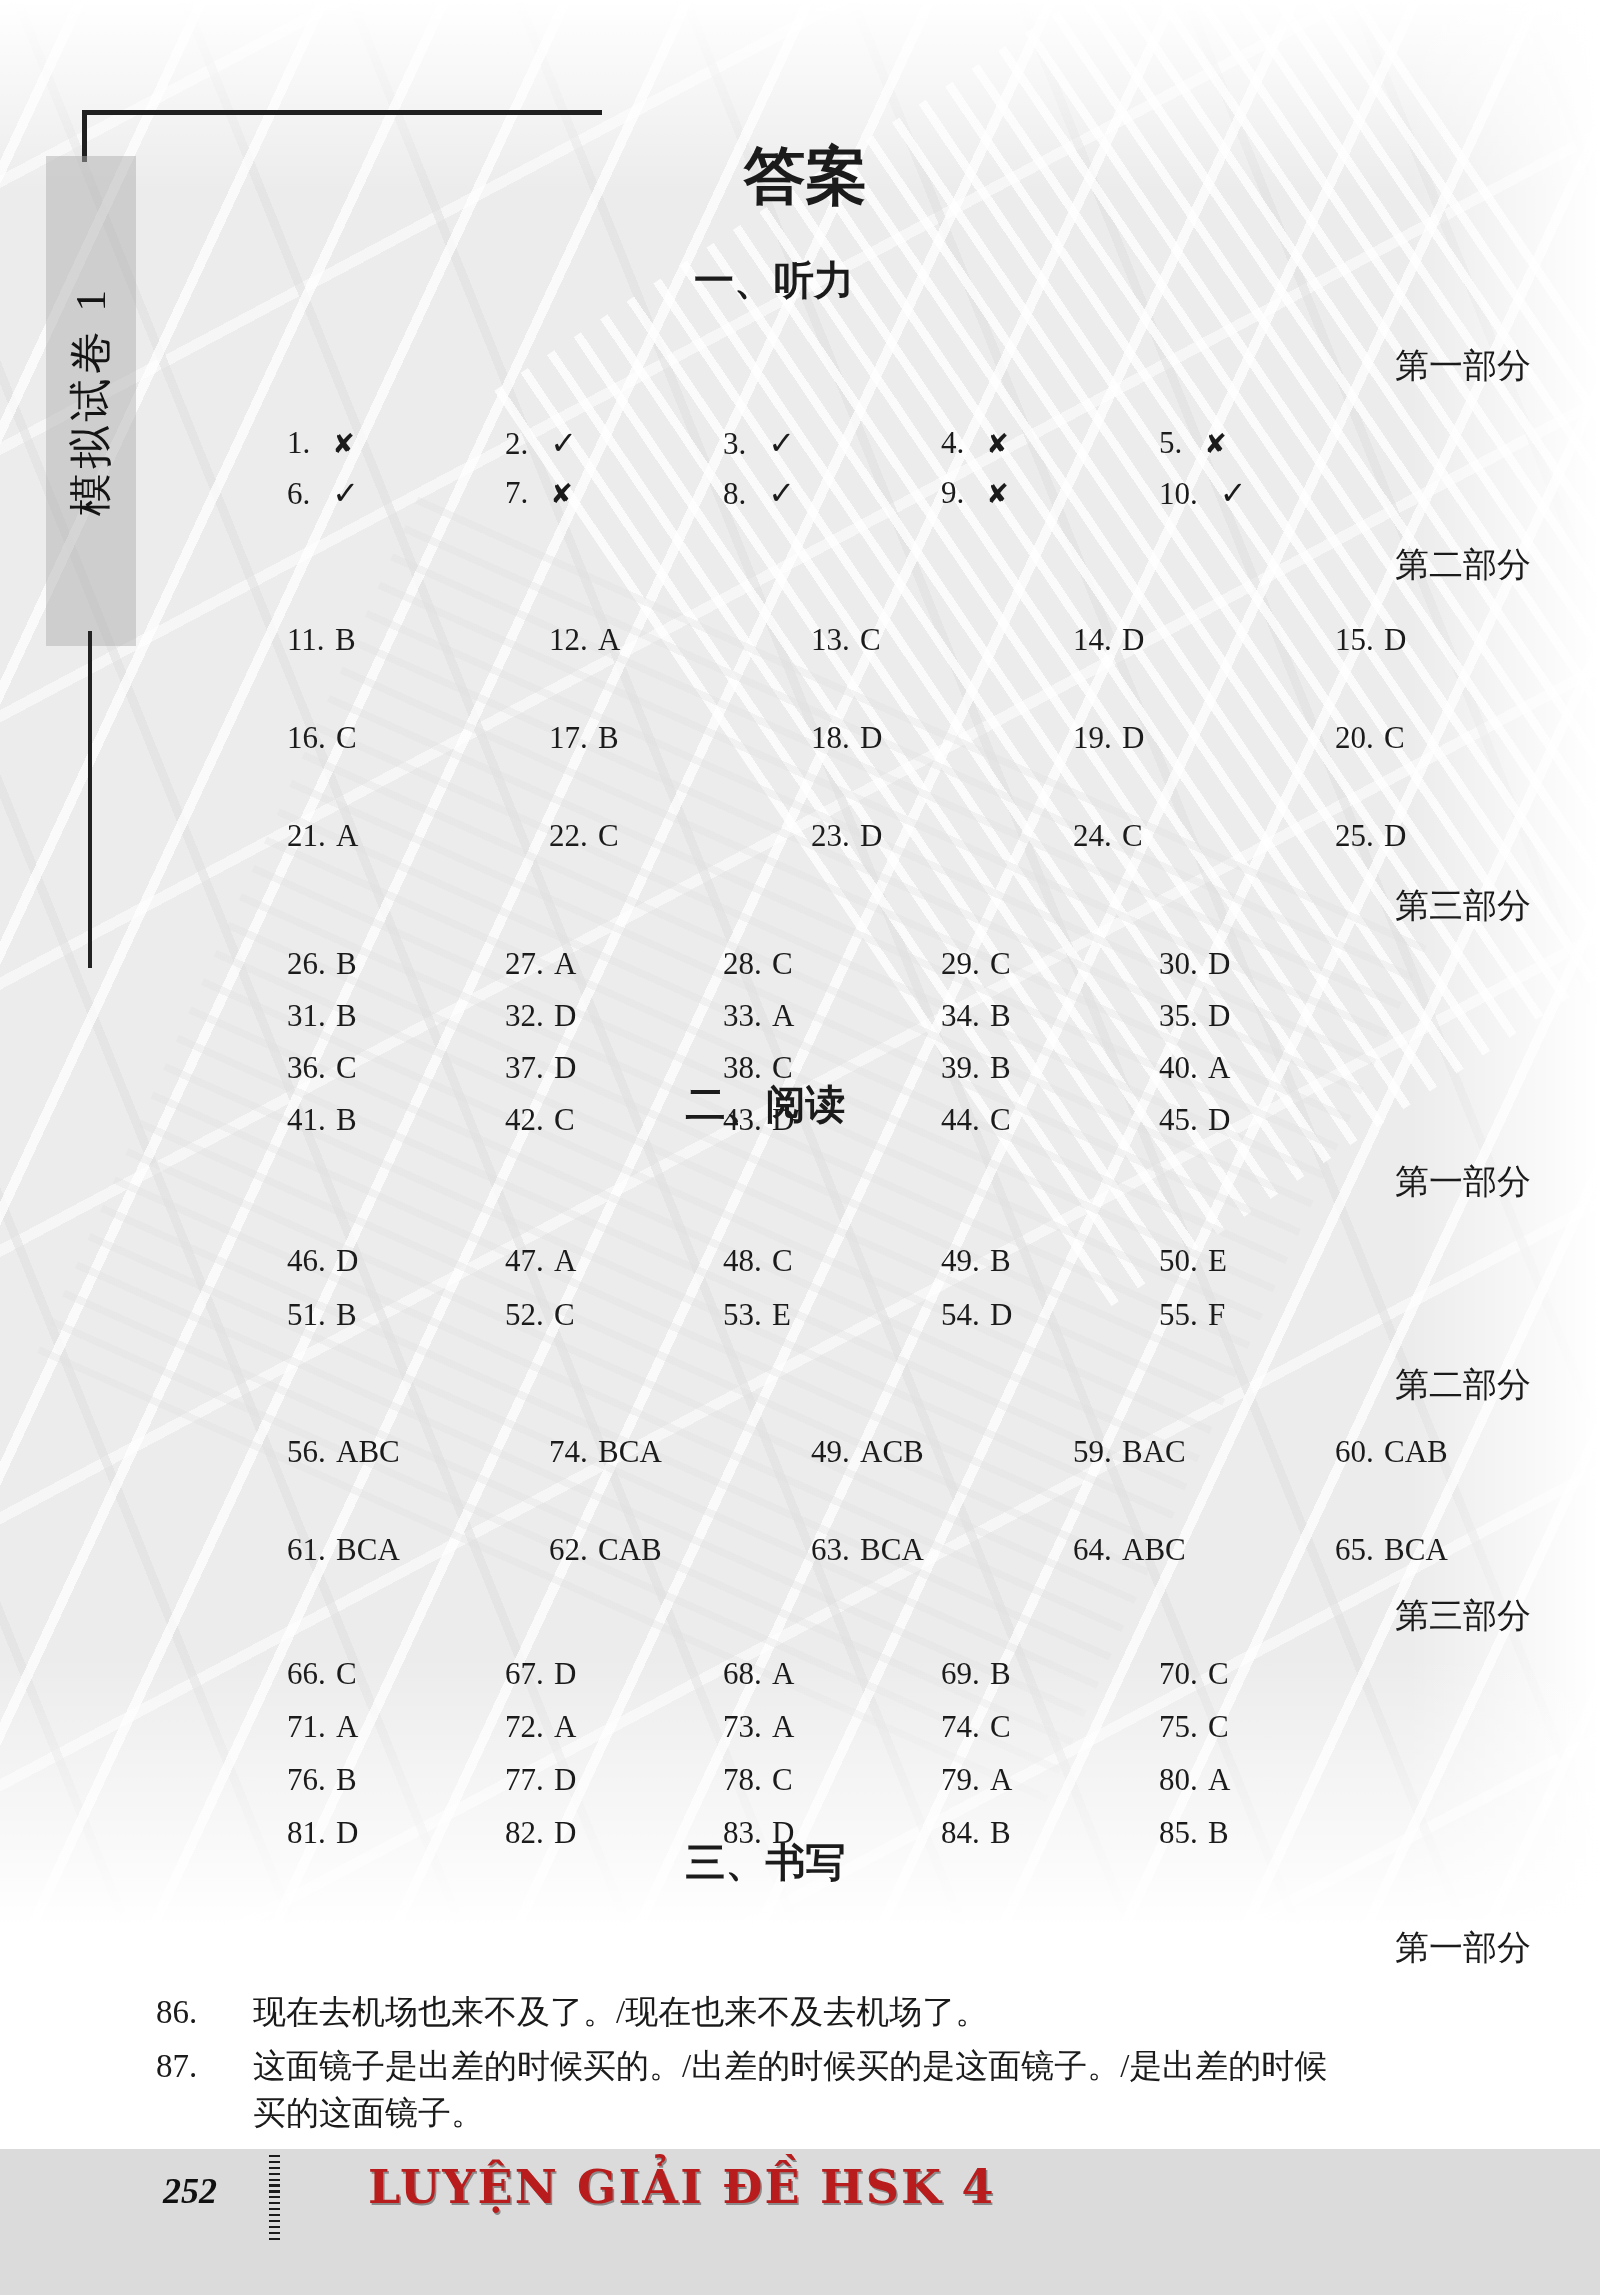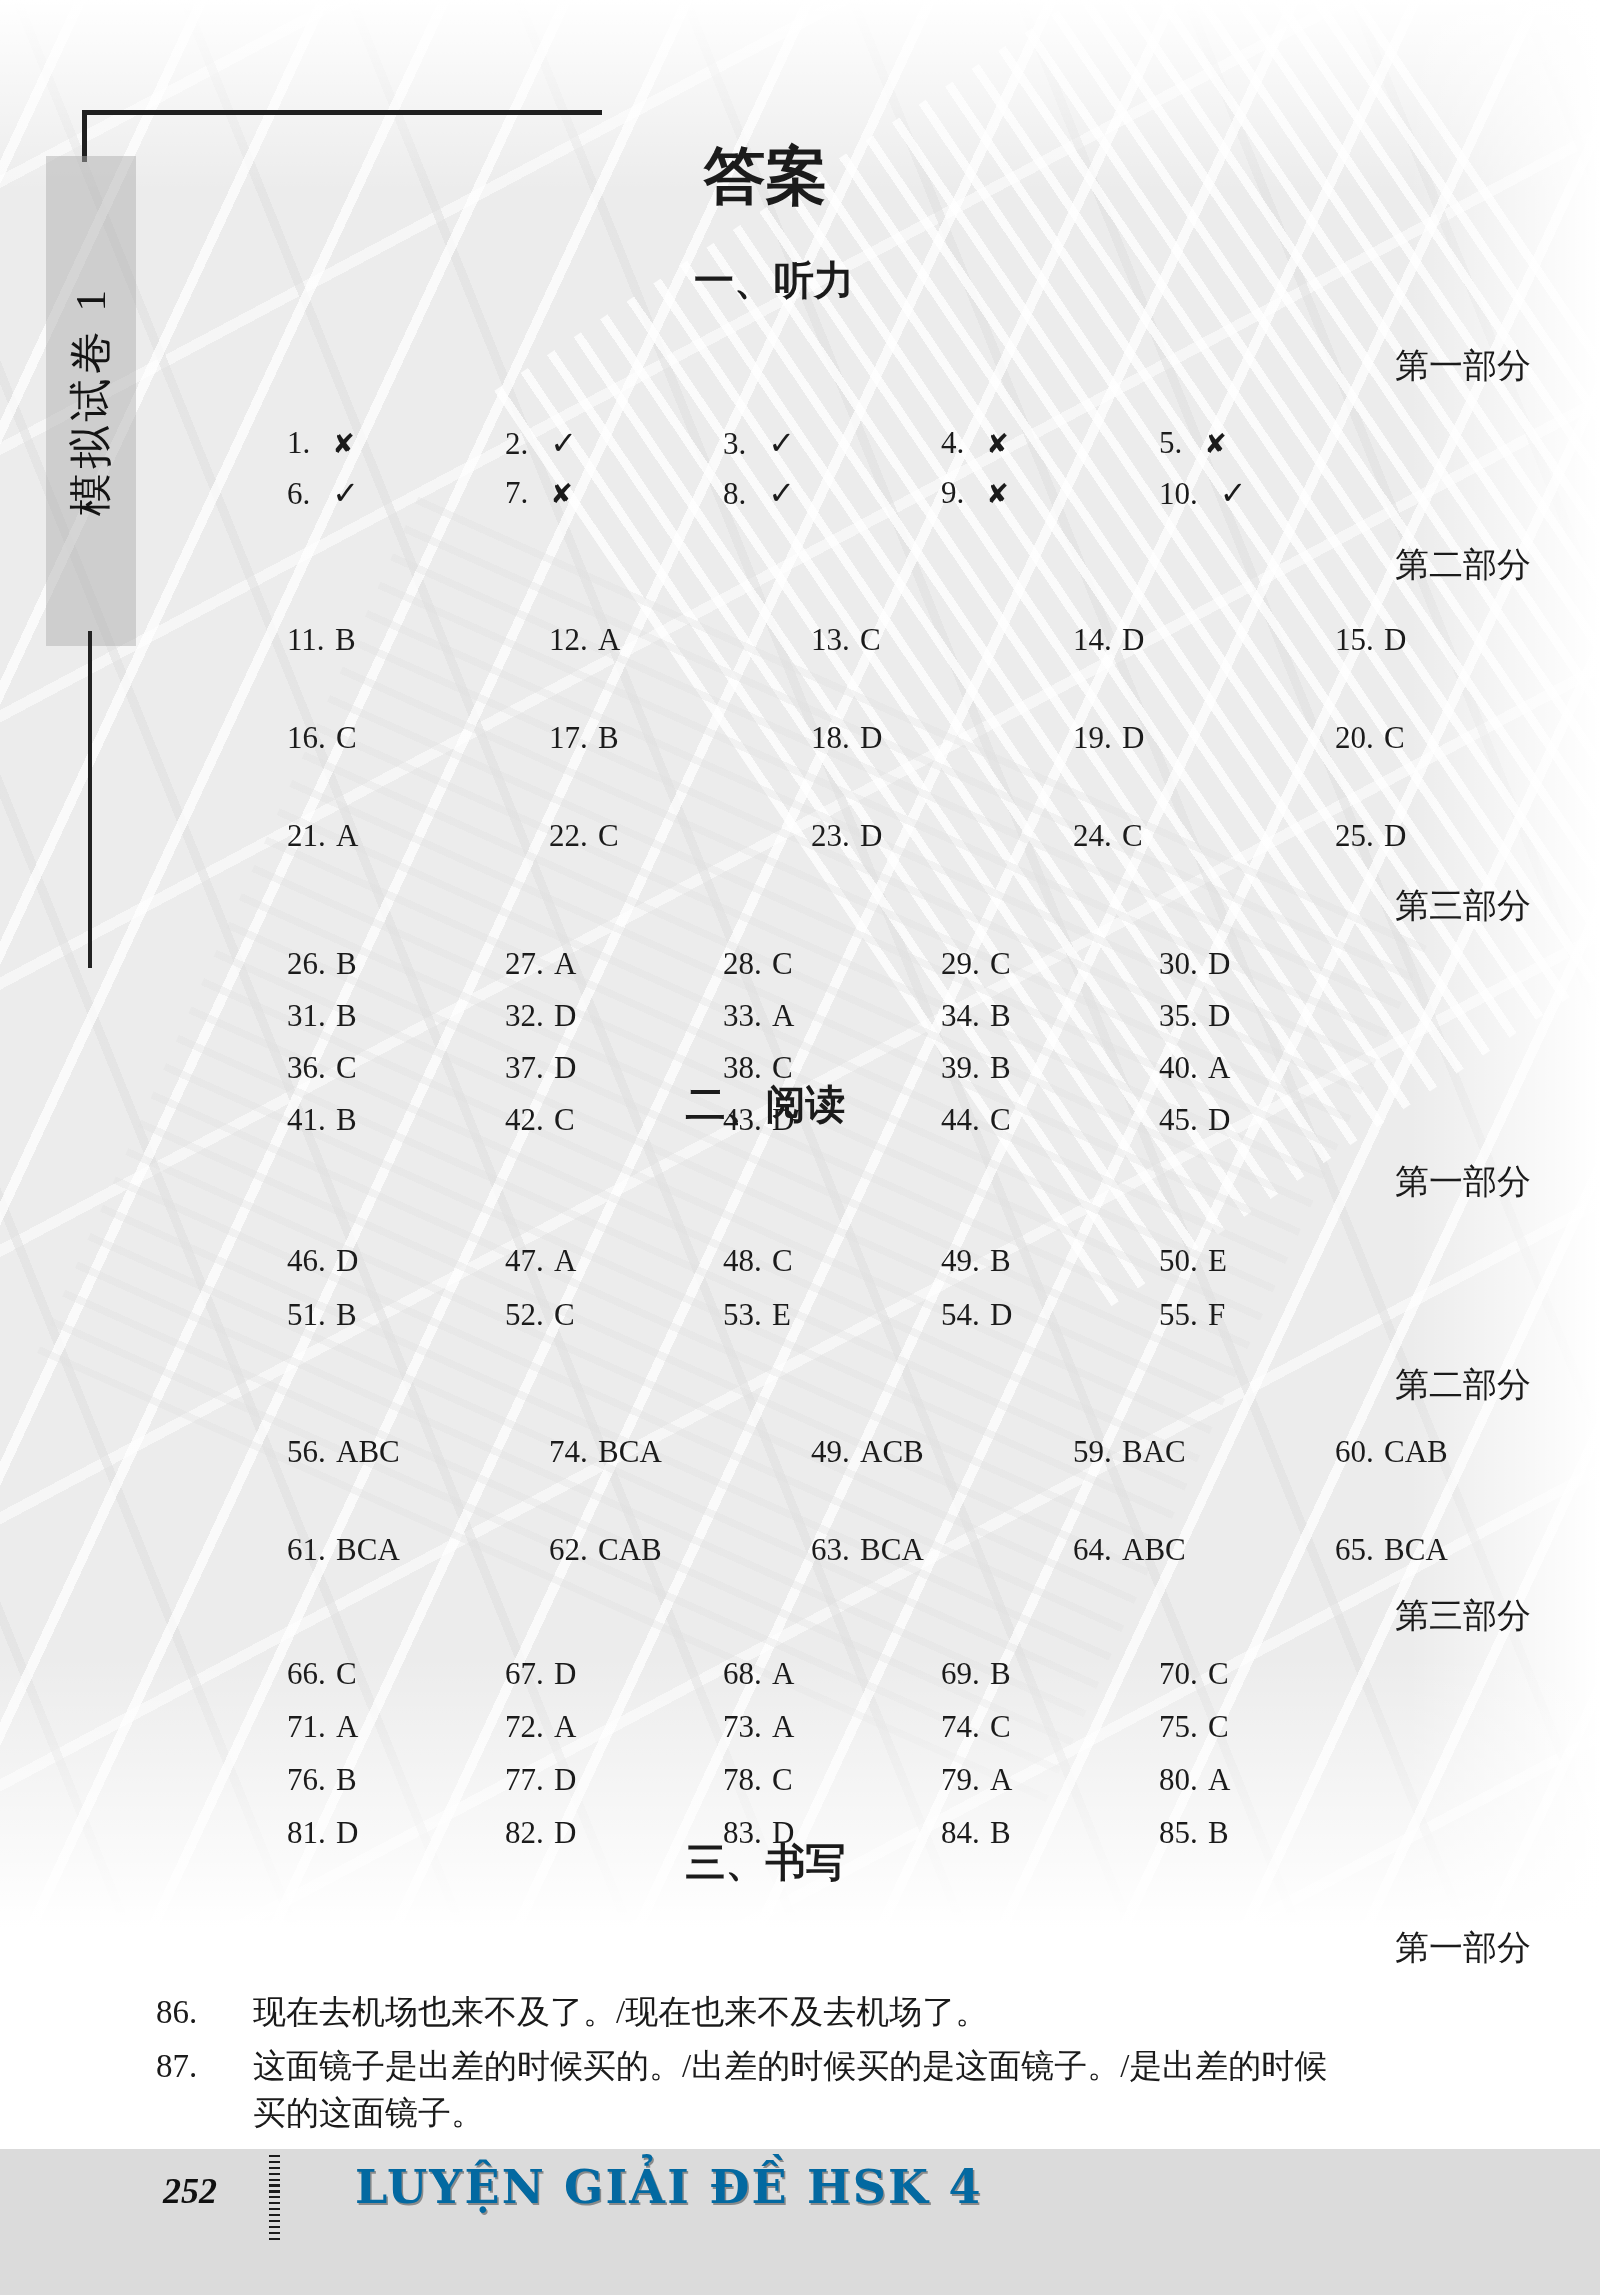--- a/index.html
+++ b/index.html
@@ -36,21 +36,21 @@
   .rule-v{position:absolute;left:82px;top:110px;width:5.2px;height:52px;background:#1f1f1f;}
   .side-tab{position:absolute;left:46px;top:156px;width:90px;height:490px;background:rgba(175,175,175,.5);}
   .side-tab-label{
     position:absolute;left:50%;top:50%;transform:translate(-50%,-50%) rotate(-90deg);
     white-space:nowrap;font-size:43px;letter-spacing:4.4px;color:#141414;
   }
   .side-line{position:absolute;left:88px;top:631px;width:4.4px;height:337px;background:#222;}
 
   
   .page-title{position:absolute;top:141px;left:0;width:1531px;text-align:center;
-    font-size:62px;line-height:71px;font-weight:700;}
+    font-size:62px;line-height:71px;font-weight:700;padding-left:40px;}
   .section{position:absolute;left:0;width:1531px;}
   .sec-listening{top:243px;}
   .sec-reading{top:1071px;}
   .sec-writing{top:1812px;}
   .section-heading{text-align:center;font-size:40px;line-height:46px;font-weight:700;}
   .sec-listening .section-heading{margin-top:14.7px;margin-left:17px;}
   .sec-reading  .section-heading{margin-top:11px;}
   .sec-writing  .section-heading{margin-top:28px;}
   .part-label{text-align:right;font-size:34px;line-height:38px;font-weight:400;}
 
@@ -81,22 +81,22 @@
   .w-item + .w-item{margin-top:7.4px;}
   .w-num{width:97px;flex:none;}
   .w-text{white-space:pre-wrap;width:1207px;}
 
   
   .footer{position:absolute;left:0;bottom:0;width:1600px;height:146px;background:#dbdbdb;}
   .footer-page{position:absolute;left:163px;top:13.2px;font-size:36px;line-height:59px;
     font-weight:700;font-style:italic;color:#111;}
   .footer-dashes{position:absolute;left:269px;top:5.9px;width:11px;height:87px;
     background:repeating-linear-gradient(to bottom,#1a1a1a 0 2.2px,rgba(0,0,0,0) 2.2px 5.9px);}
-  .footer-book{position:absolute;left:355px;top:10.3px;font-size:46px;line-height:57px;
-    font-weight:700;letter-spacing:2.2px;color:#0369a1;
+  .footer-book{position:absolute;left:368px;top:10.3px;font-size:46px;line-height:57px;
+    font-weight:700;letter-spacing:2.2px;color:#b91c1c;
     font-family:"DejaVu Serif","Liberation Serif",serif;
     text-shadow:1.5px 1.5px 0 rgba(40,40,40,.45);}
 </style>
 </head>
 <body>
 
 <div class="wm wm-streaks"></div>
 <div class="wm wm-frond-tr"></div>
 <div class="wm wm-frond-mid"></div>
 <div class="wm wm-fade-top"></div>

